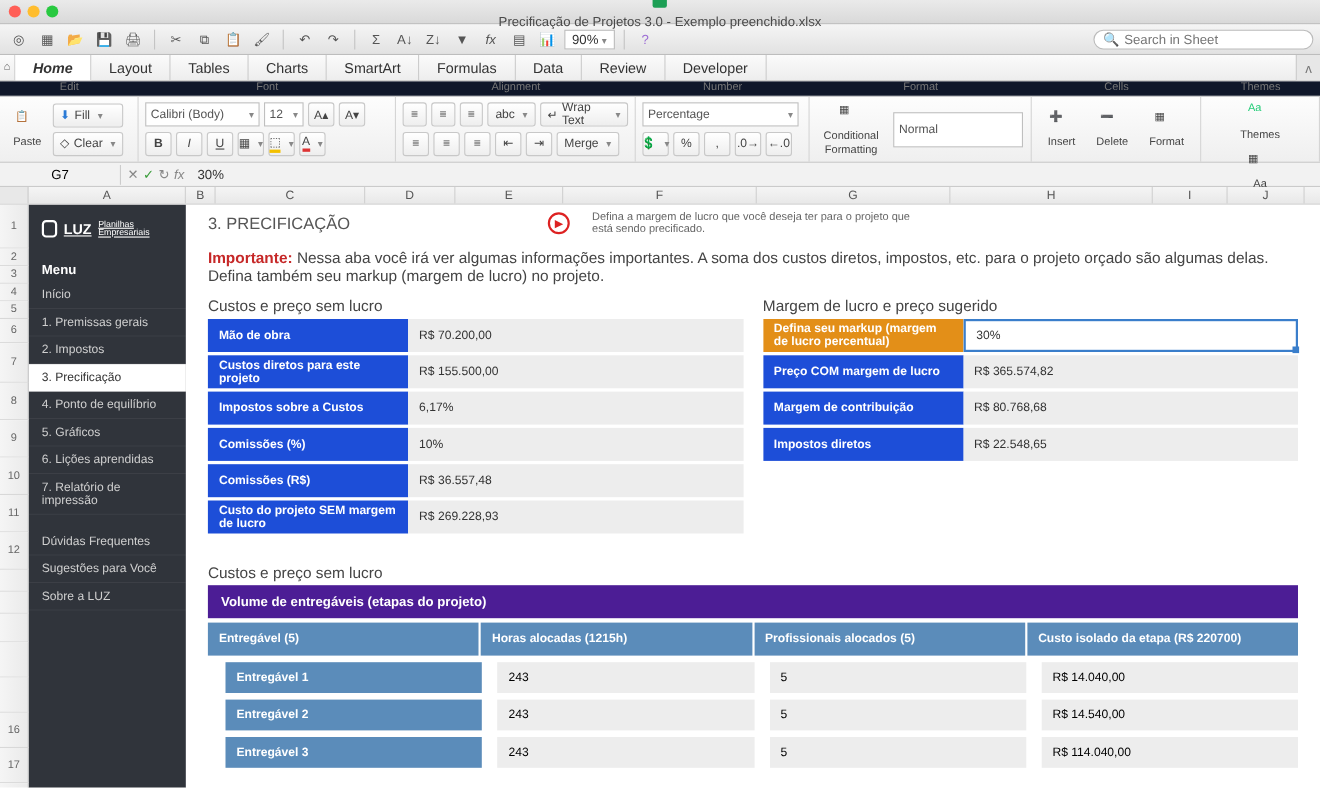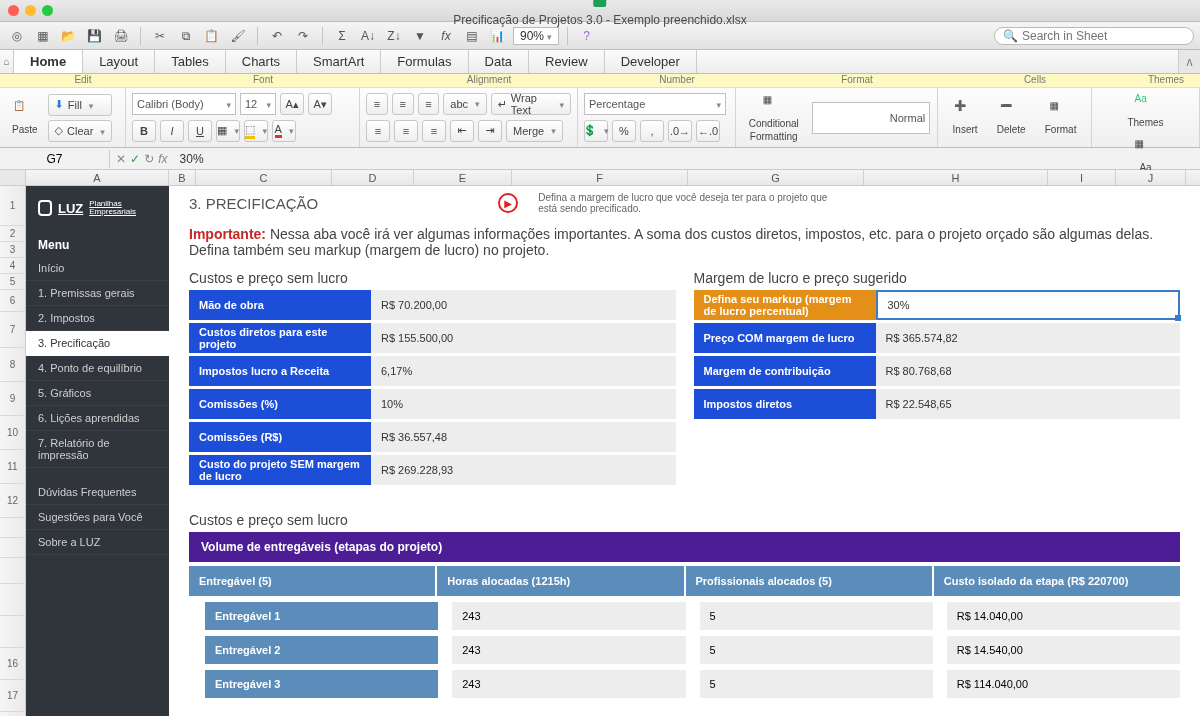--- a/index.html
+++ b/index.html
@@ -15,24 +15,24 @@
 .quickbar { height:28px; background:linear-gradient(#f5f5f5,#e2e2e2); border-bottom:1px solid #bdbdbd; display:flex; align-items:center; padding:0 6px; gap:4px; }
 .qb-btn { width:22px; height:22px; display:flex; align-items:center; justify-content:center; color:#555; cursor:default; }
 .qb-sep { width:1px; height:18px; background:#c4c4c4; margin:0 4px; }
 .zoom-box { font-size:12px; color:#333; border:1px solid #bbb; background:#fff; padding:1px 6px; display:flex; align-items:center; }
 .search-wrap { margin-left:auto; display:flex; align-items:center; border:1px solid #bbb; background:#fff; border-radius:12px; padding:1px 8px; width:200px; }
 .search-wrap input { border:none; outline:none; font-size:12px; width:100%; background:transparent; color:#999; }
 
 .tabbar { height:24px; background:linear-gradient(#fbfbfb,#ededed); border-bottom:1px solid #bdbdbd; display:flex; }
 .tabcap { width:14px; display:flex; align-items:center; justify-content:center; border-right:1px solid #ccc; color:#666; font-size:10px; }
 .tab { padding:0 16px; display:flex; align-items:center; font-size:13px; color:#333; border-right:1px solid #ccc; cursor:default; }
-.tab.active { background:#fff; font-weight:bold; }
+.tab.active { background:#fff; font-weight:bold;font-style:italic; }
 .tab-expand { margin-left:auto; width:22px; display:flex; align-items:center; justify-content:center; color:#777; border-left:1px solid #ccc; background:#e7e7e7;}
 
-.ribbonlabels { height:14px; background:#fef9c3; border-bottom:1px solid #ddd; display:flex; font-size:10px; color:#777;padding-left:20px; }
+.ribbonlabels { height:14px; background:#0f172a; border-bottom:1px solid #ddd; display:flex; font-size:10px; color:#777; }
 .ribbonlabels span { flex:0 0 auto; text-align:center; }
 
 .ribbon { height:60px; background:linear-gradient(#fdfdfd,#efefef); border-bottom:1px solid #bdbdbd; display:flex; }
 .rgroup { border-right:1px solid #d5d5d5; padding:3px 6px; display:flex; flex-direction:column; justify-content:space-around; font-size:11px; color:#555; }
 .rrow { display:flex; align-items:center; gap:4px; }
 .rbtn { height:22px; border:1px solid #c8c8c8; background:linear-gradient(#fff,#eee); border-radius:3px; padding:0 6px; display:flex; align-items:center; gap:4px; font-size:11px; color:#444; cursor:default; }
 .rbtn.small { width:24px; padding:0; justify-content:center; }
 .rselect { height:22px; border:1px solid #bfbfbf; background:#fff; padding:0 4px; font-size:11px; display:flex; align-items:center; justify-content:space-between; }
 .bigbtn { display:flex; flex-direction:column; align-items:center; gap:2px; padding:2px 6px; font-size:10px; color:#444; }
 .bigbtn .ic { width:22px; height:22px; }
@@ -251,21 +251,21 @@
       <div class="rbtn small">.0→</div>
       <div class="rbtn small">←.0</div>
     </div>
   </div>
   <div class="rgroup" style="width:202px;align-items:center;flex-direction:row;gap:6px;">
     <div class="bigbtn">
       <div class="ic">▦</div>
       <span>Conditional</span>
       <span>Formatting</span>
     </div>
-    <div class="rselect" style="width:118px;height:32px;justify-content:flex-end;">
+    <div class="rselect" style="width:118px;height:32px;justify-content:flex-start;">
         <span>Normal</span>
       </div>
   </div>
   <div class="rgroup" style="width:154px;flex-direction:row;align-items:center;gap:2px;">
     <div class="bigbtn">
         <div class="ic">➕</div>
         <span>Insert</span>
       </div>
     <div class="bigbtn">
         <div class="ic">➖</div>
@@ -377,21 +377,21 @@
           <div id="left-rows">
               <div class="trow">
                 <div class="kcell">Mão de obra</div>
                 <div class="vcell">R$ 70.200,00</div>
               </div>
               <div class="trow">
                 <div class="kcell">Custos diretos para este projeto</div>
                 <div class="vcell">R$ 155.500,00</div>
               </div>
               <div class="trow">
-                <div class="kcell">Impostos lucro a Receita</div>
+                <div class="kcell">Impostos sobre a Custos</div>
                 <div class="vcell">6,17%</div>
               </div>
               <div class="trow">
                 <div class="kcell">Comissões (%)</div>
                 <div class="vcell">10%</div>
               </div>
               <div class="trow">
                 <div class="kcell">Comissões (R$)</div>
                 <div class="vcell">R$ 36.557,48</div>
               </div>

